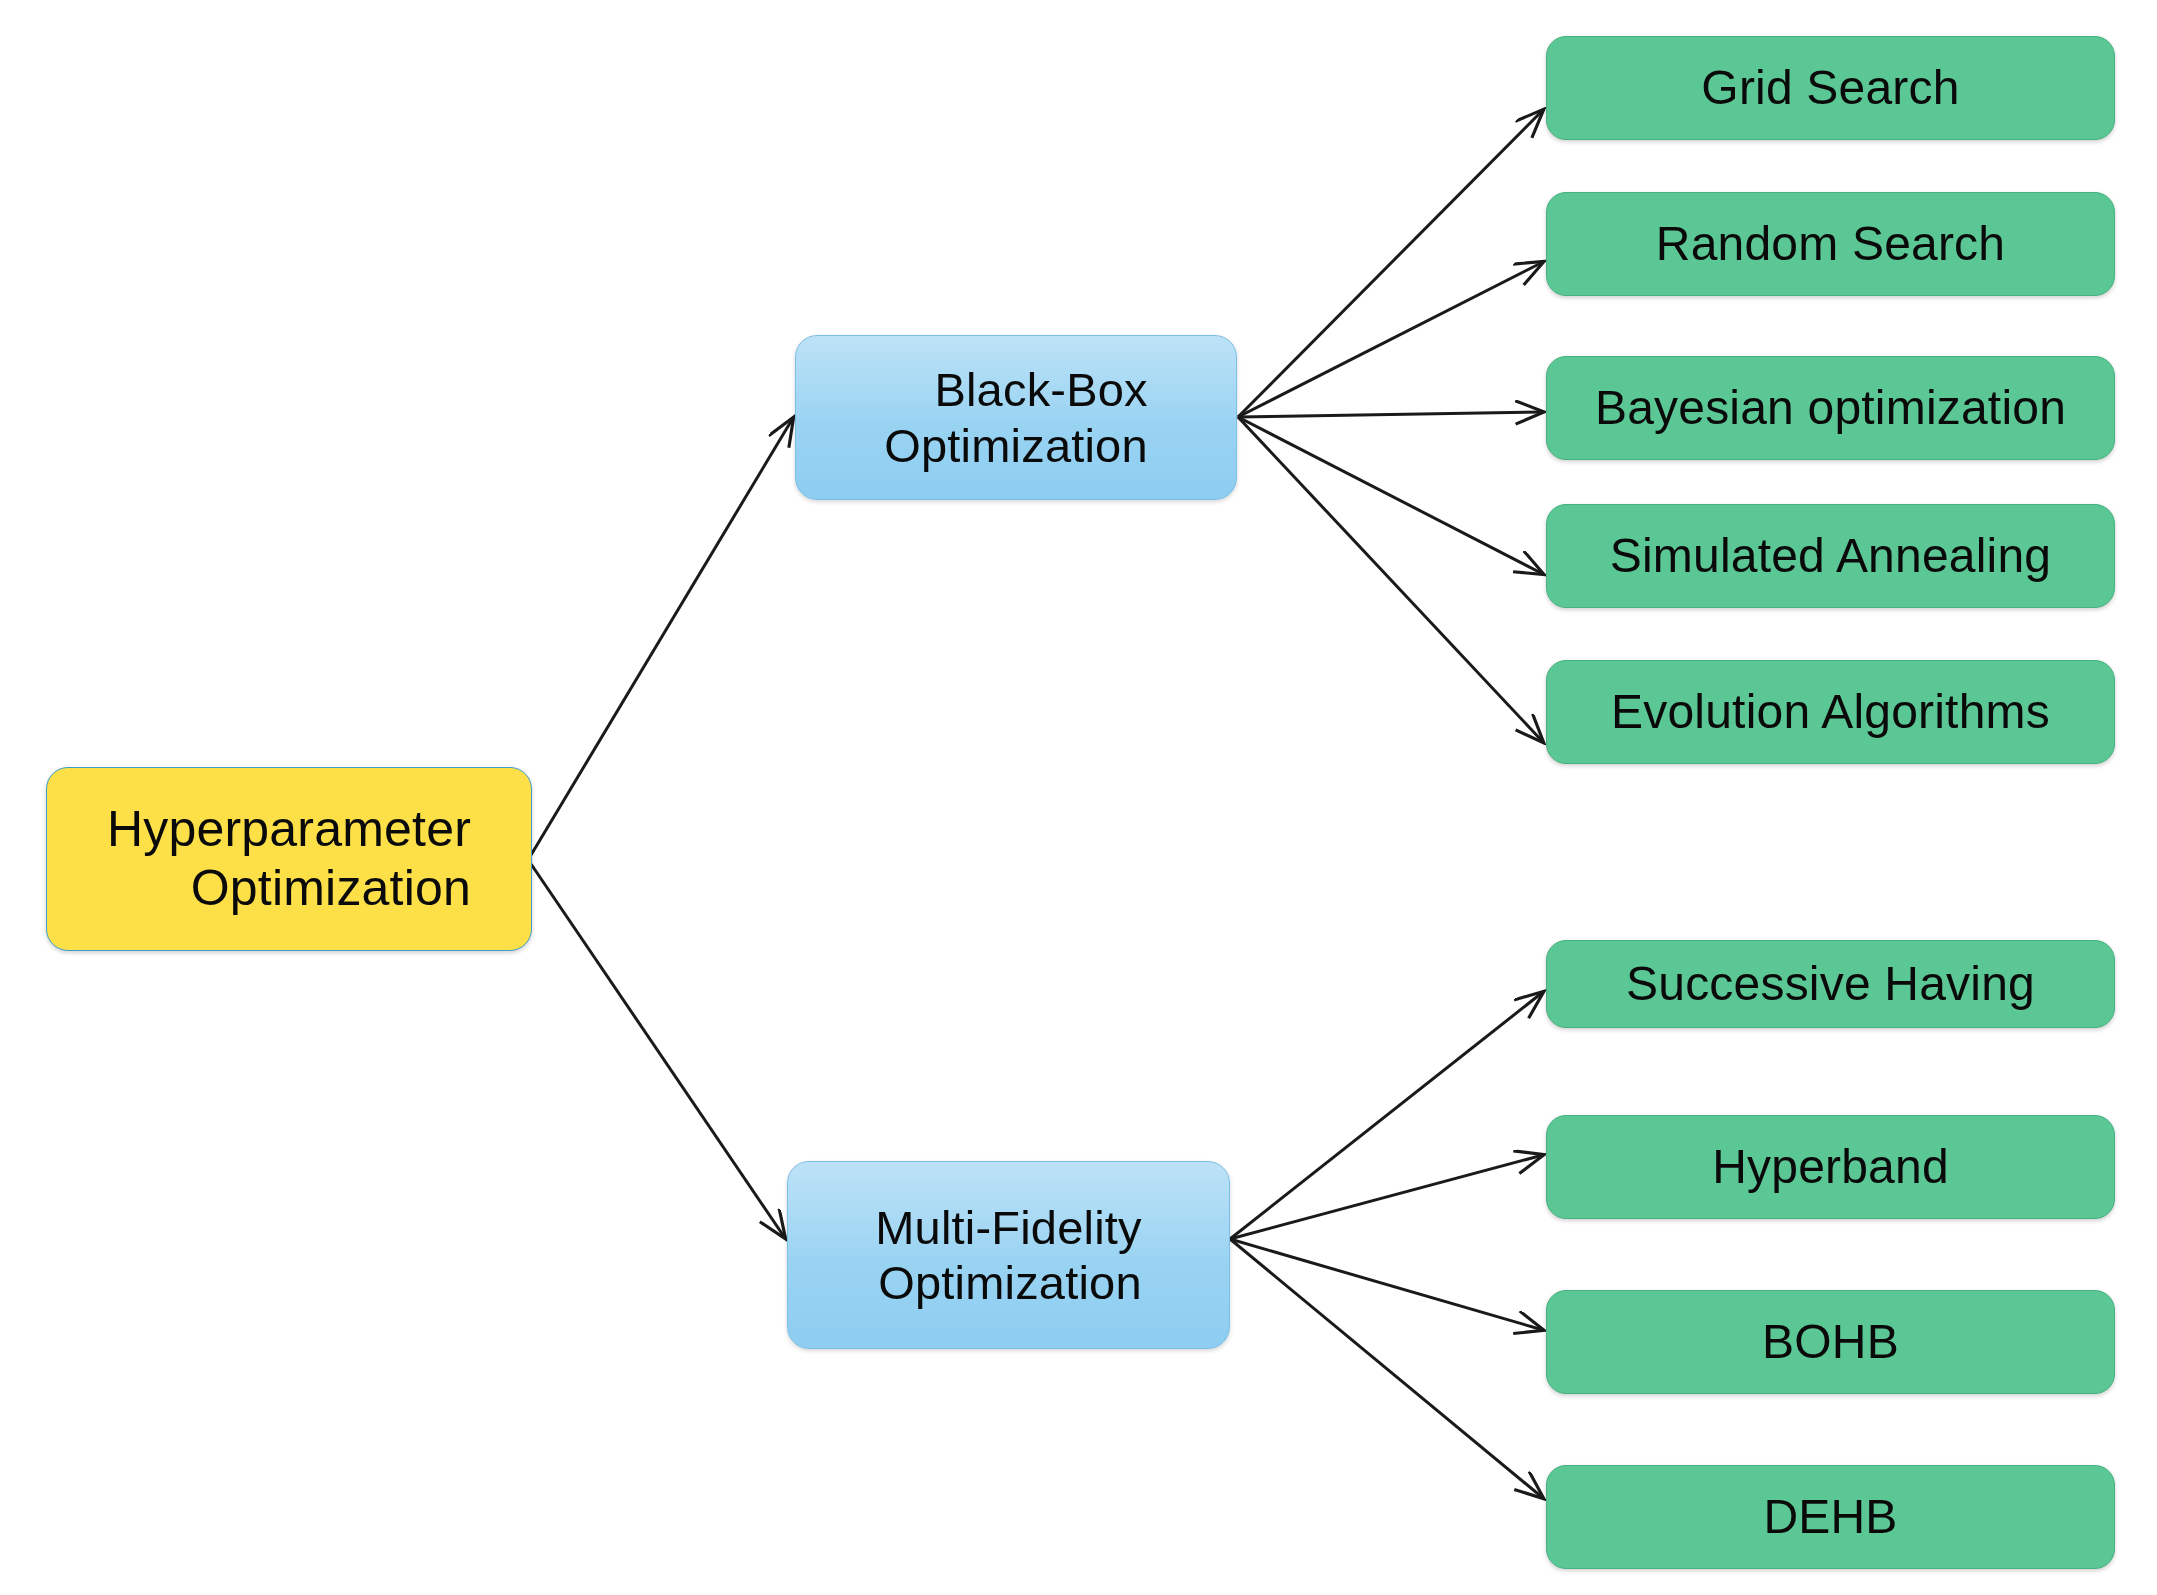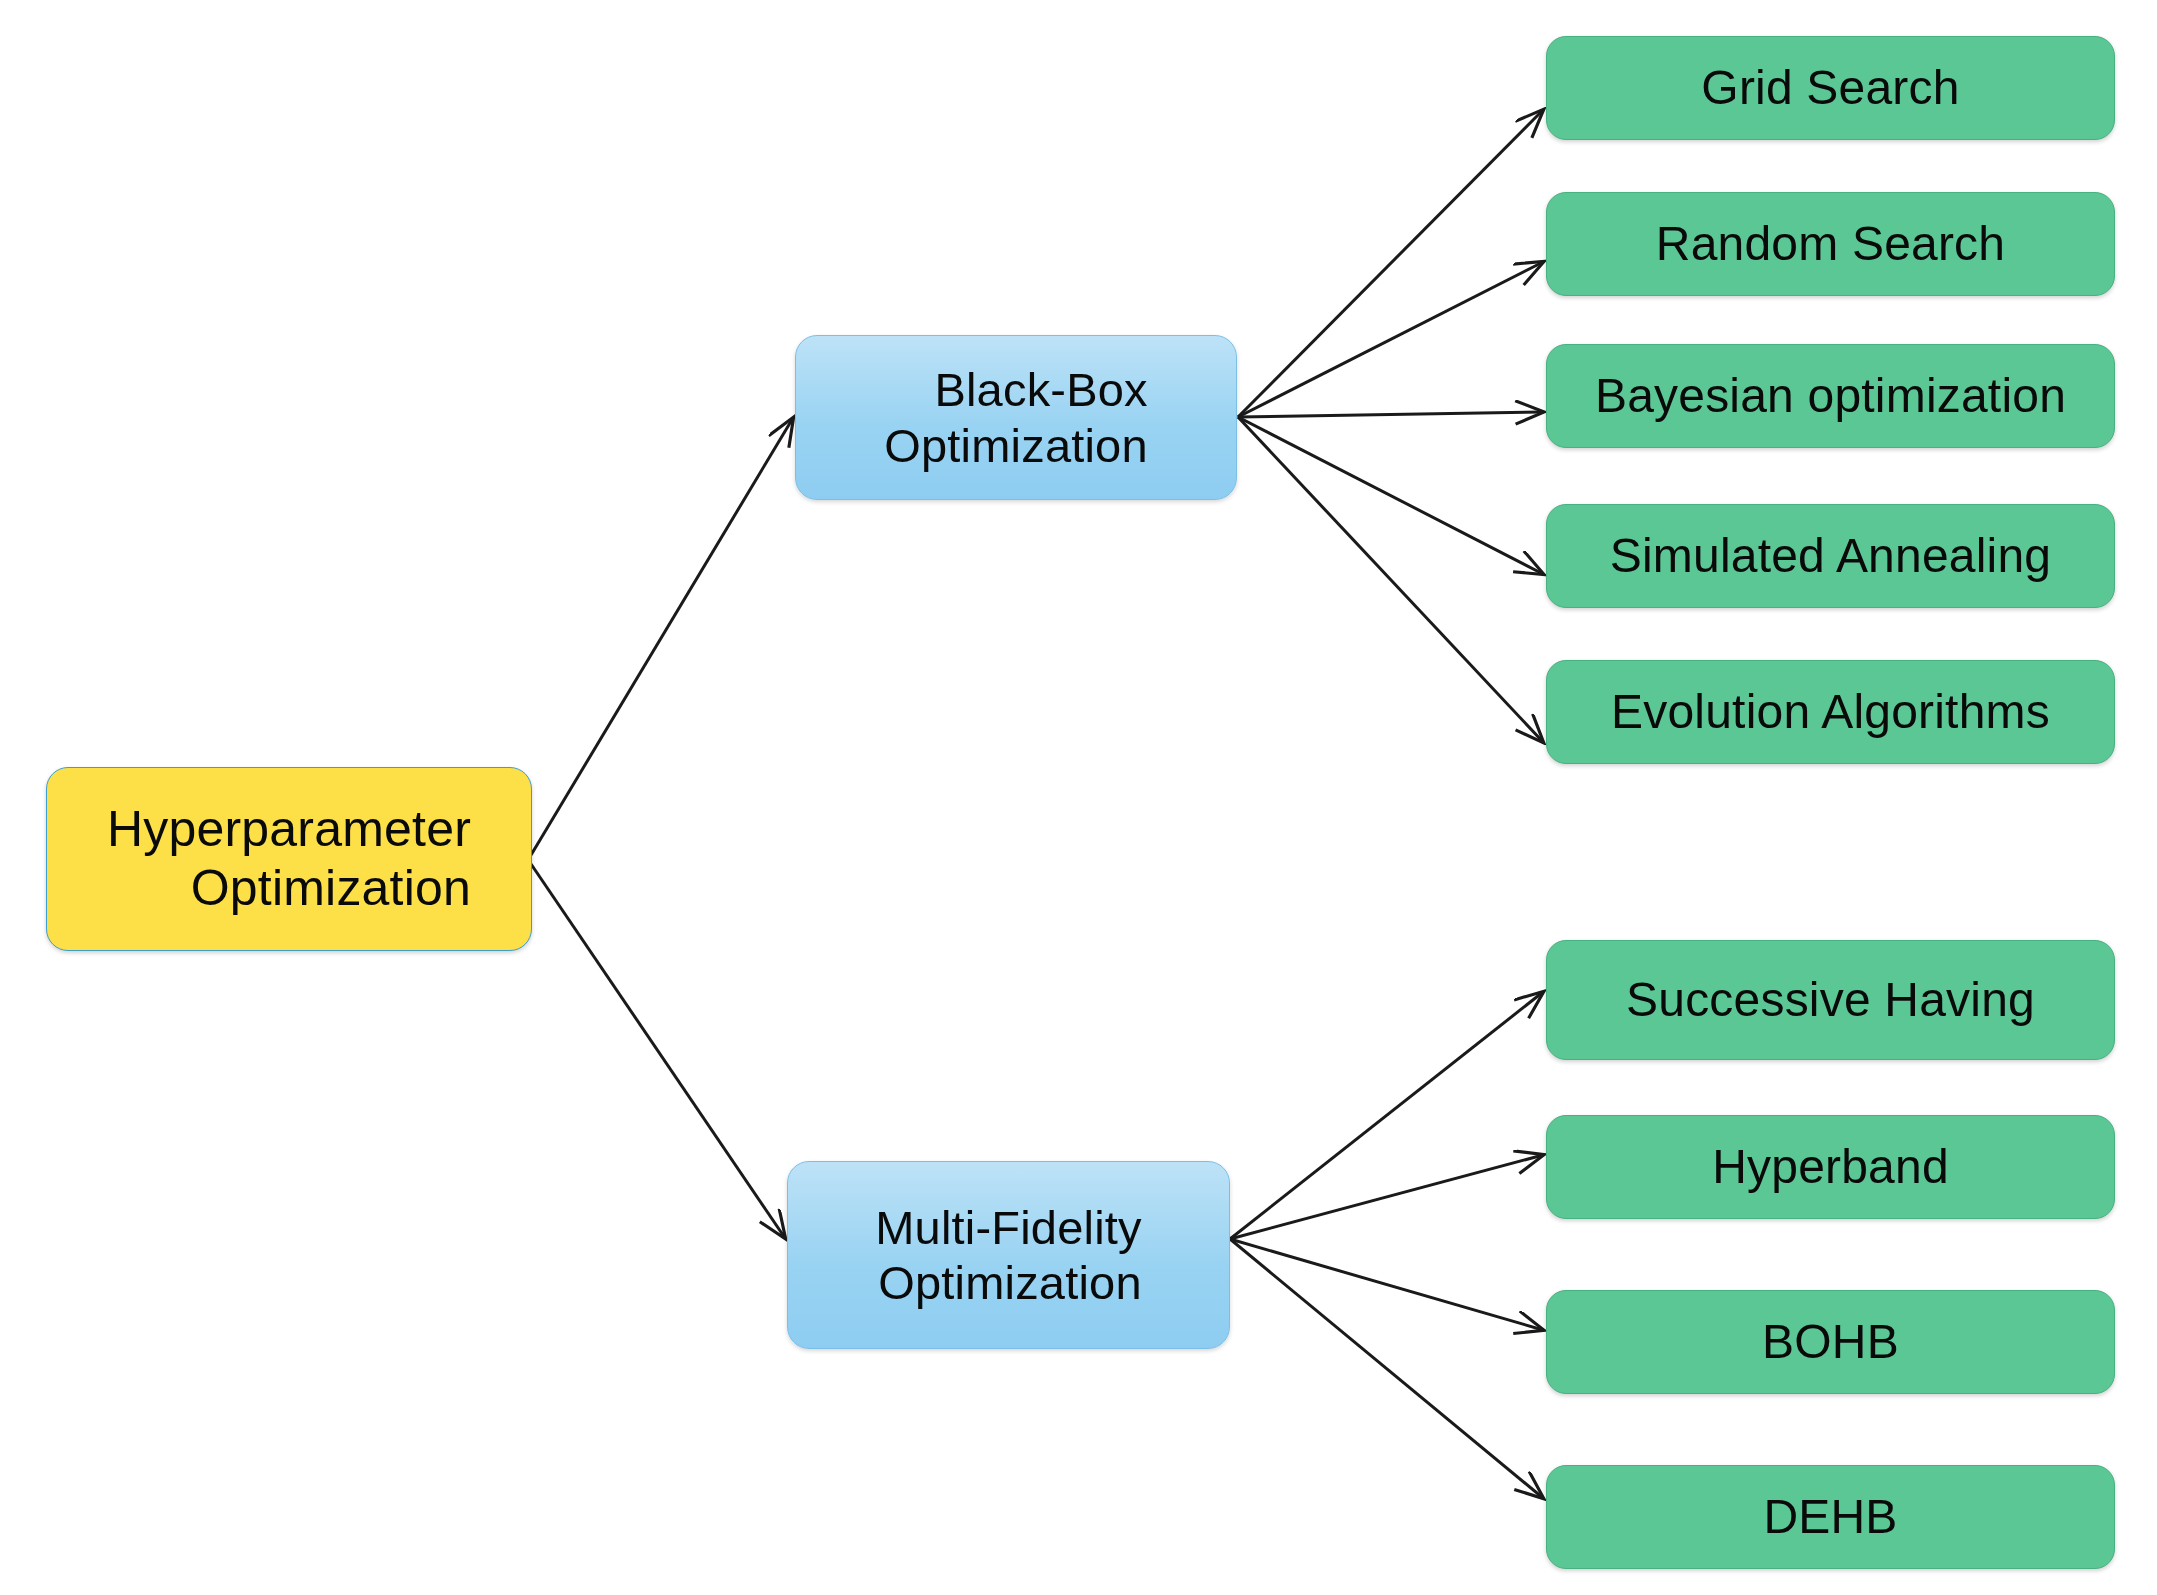--- a/index.html
+++ b/index.html
@@ -99,31 +99,31 @@
     <span>Multi-Fidelity
 Optimization</span>
   </div>
 
   <div class="node node-leaf" style="left: 1546px; top: 36px; width: 569px; height: 104px;">
     <span>Grid Search</span>
   </div>
   <div class="node node-leaf" style="left: 1546px; top: 192px; width: 569px; height: 104px;">
     <span>Random Search</span>
   </div>
-  <div class="node node-leaf" style="left: 1546px; top: 344px; width: 569px; height: 104px;">
+  <div class="node node-leaf" style="left: 1546px; top: 356px; width: 569px; height: 104px;">
     <span>Bayesian optimization</span>
   </div>
   <div class="node node-leaf" style="left: 1546px; top: 504px; width: 569px; height: 104px;">
     <span>Simulated Annealing</span>
   </div>
   <div class="node node-leaf" style="left: 1546px; top: 660px; width: 569px; height: 104px;">
     <span>Evolution Algorithms</span>
   </div>
 
-  <div class="node node-leaf" style="left: 1546px; top: 940px; width: 569px; height: 120px;">
+  <div class="node node-leaf" style="left: 1546px; top: 940px; width: 569px; height: 88px;">
     <span>Successive Having</span>
   </div>
   <div class="node node-leaf" style="left: 1546px; top: 1115px; width: 569px; height: 104px;">
     <span>Hyperband</span>
   </div>
   <div class="node node-leaf" style="left: 1546px; top: 1290px; width: 569px; height: 104px;">
     <span>BOHB</span>
   </div>
   <div class="node node-leaf" style="left: 1546px; top: 1465px; width: 569px; height: 104px;">
     <span>DEHB</span>

